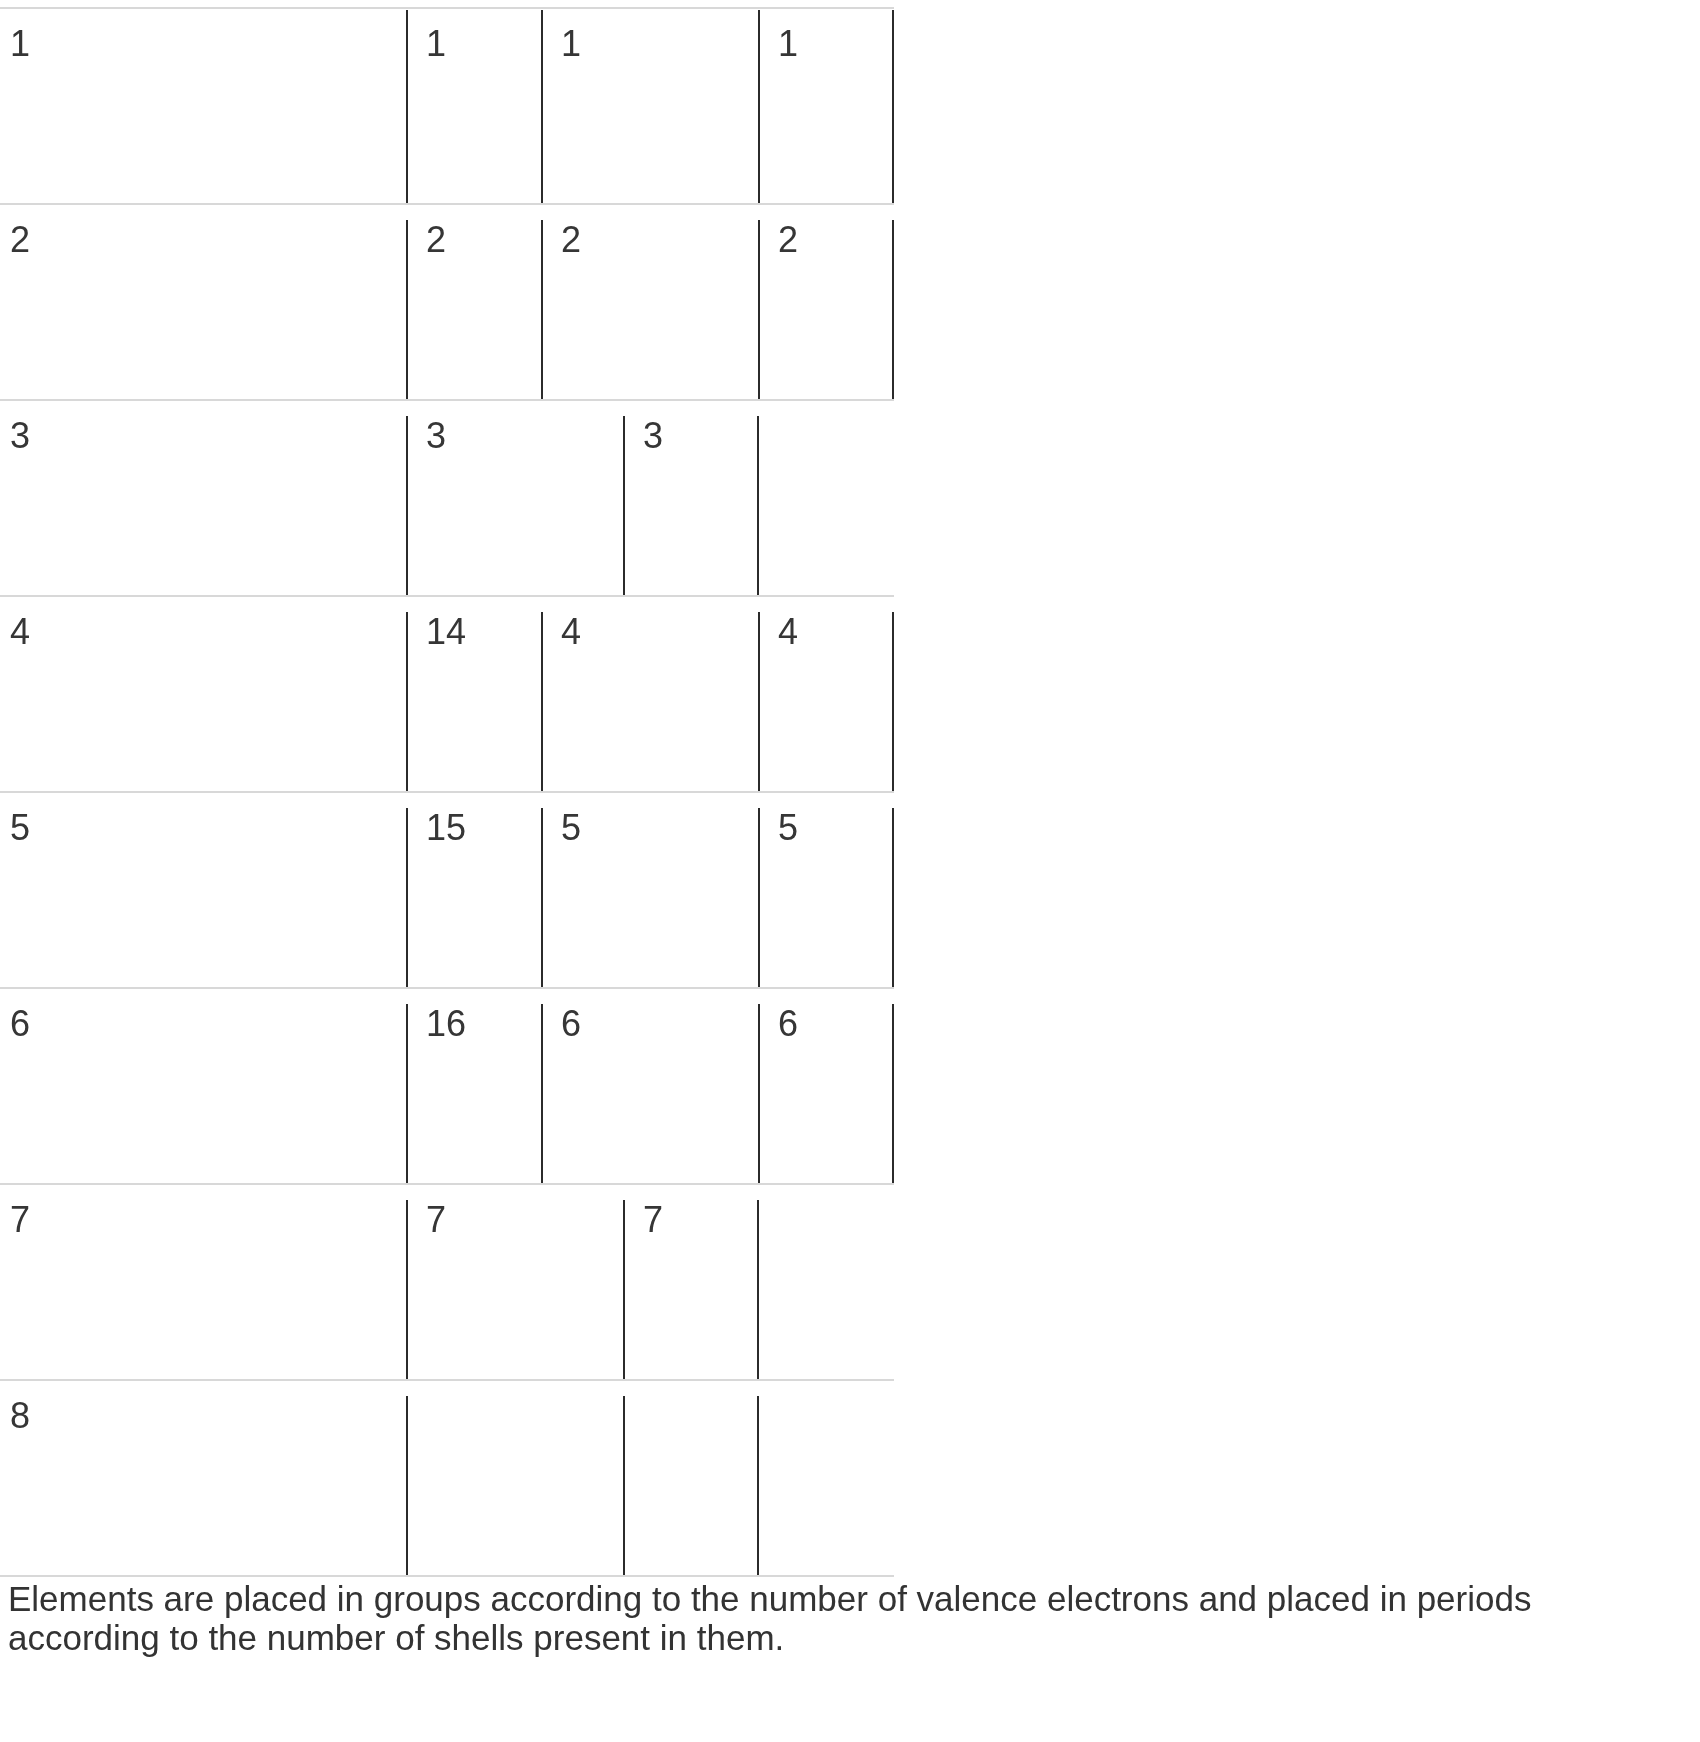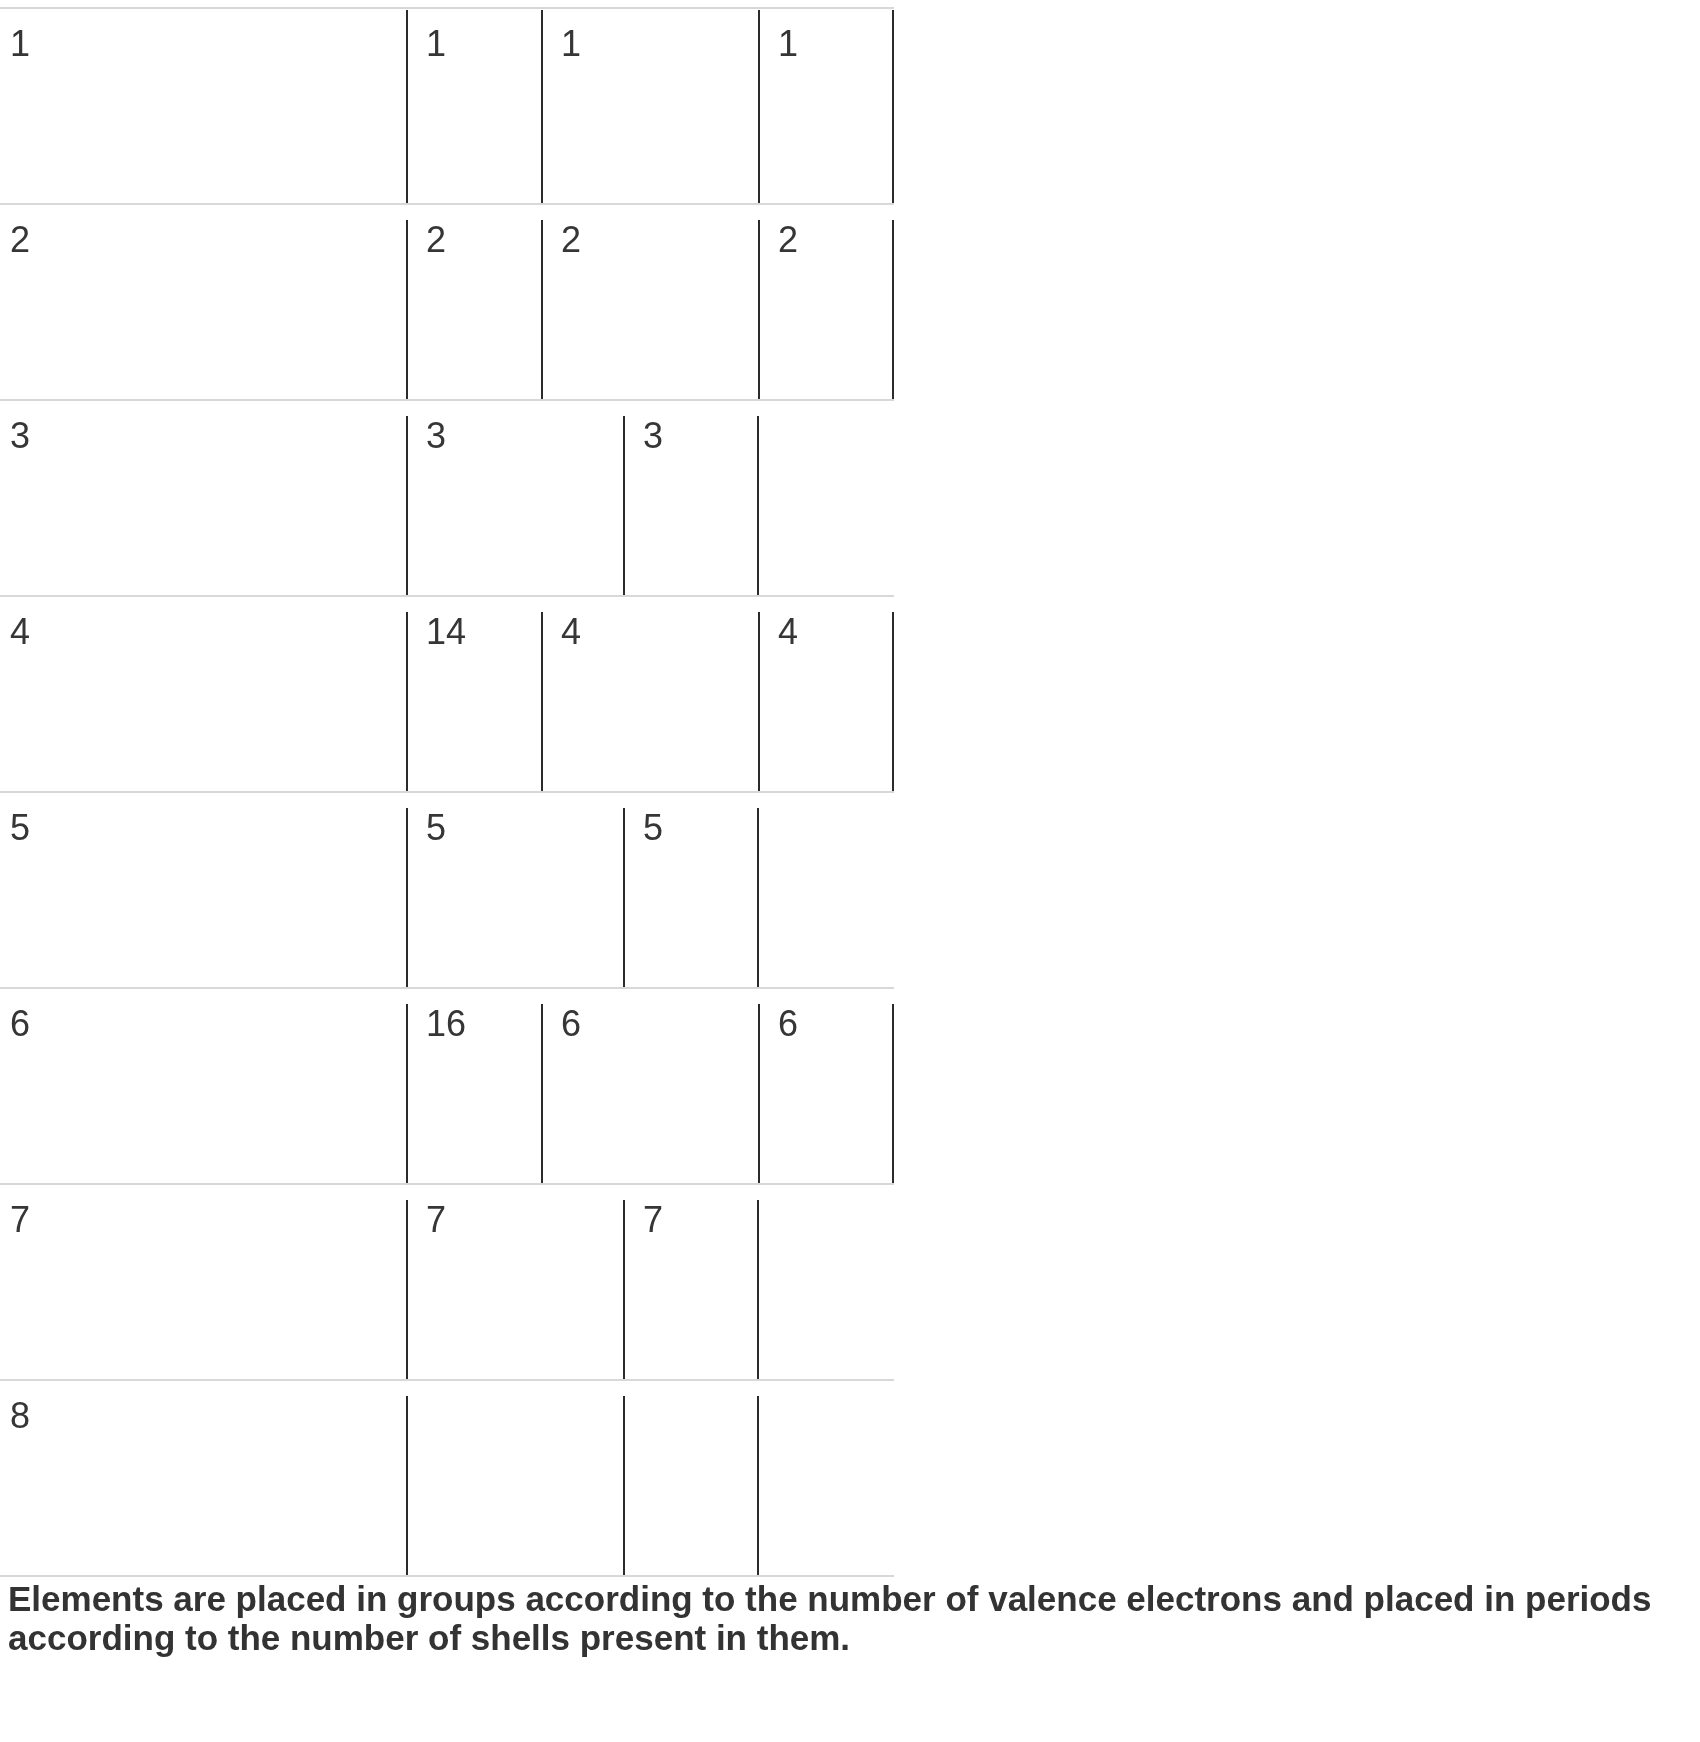--- a/index.html
+++ b/index.html
@@ -58,21 +58,21 @@
     background: #2b2b2b;
   }
   .vrow.first .vcell.b::before,
   .vrow.first .vcell.last::after { top: 1px; }
   .notes {
     margin: 2px 8px 0 8px;
     font-size: 35px;
     line-height: 39px;
     color: #333333;
   }
-  .notes p { margin: 0; padding: 0; font-weight: bold; }
+  .notes p { margin: 0; padding: 0; }
 </style>
 </head>
 <body>
 
 <div class="vtable">
   <div class="vrow first">
     <div class="vcell c0">1</div>
     <div class="vcell c1 b">1</div>
     <div class="vcell c2 b">1</div>
     <div class="vcell c3 b last">1</div>
@@ -89,20 +89,21 @@
     <div class="vcell c3 b last">3</div>
   </div>
   <div class="vrow">
     <div class="vcell c0">4</div>
     <div class="vcell c1 b">14</div>
     <div class="vcell c2 b">4</div>
     <div class="vcell c3 b last">4</div>
   </div>
   <div class="vrow">
     <div class="vcell c0">5</div>
+    <div class="vcell c1 b">15</div>
     <div class="vcell c2 b">5</div>
     <div class="vcell c3 b last">5</div>
   </div>
   <div class="vrow">
     <div class="vcell c0">6</div>
     <div class="vcell c1 b">16</div>
     <div class="vcell c2 b">6</div>
     <div class="vcell c3 b last">6</div>
   </div>
   <div class="vrow">

